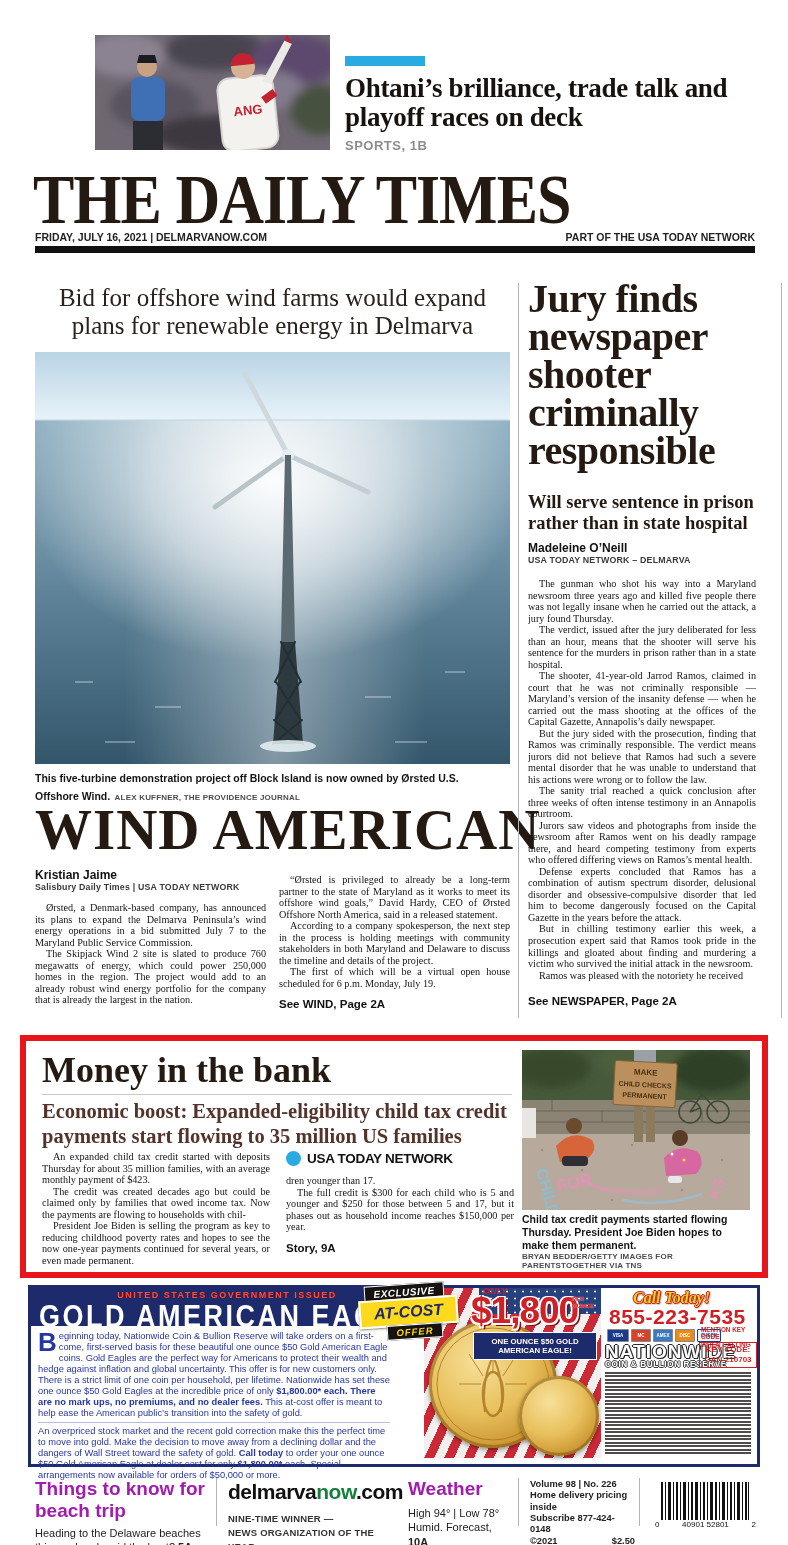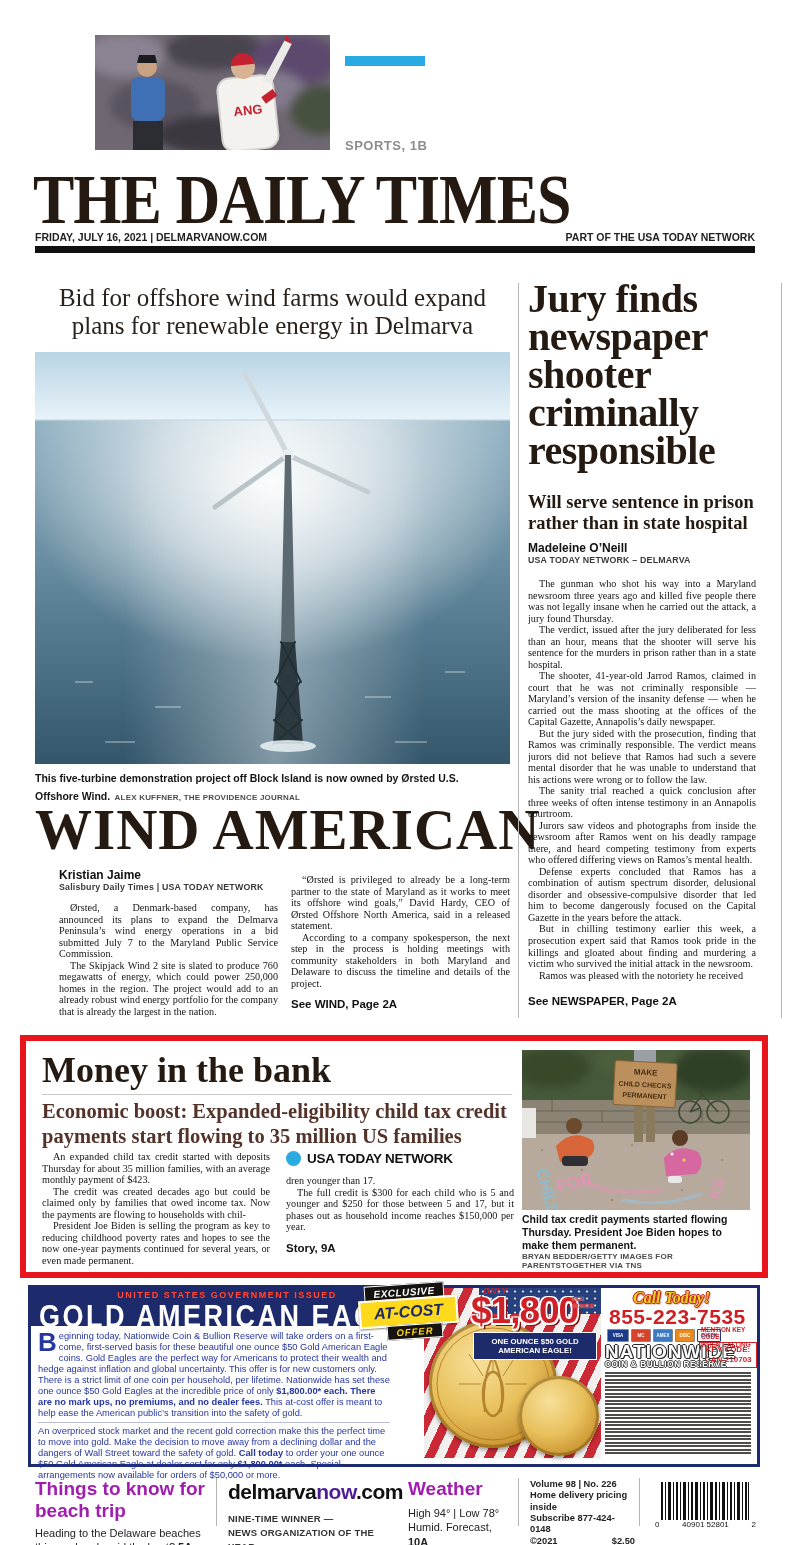--- a/index.html
+++ b/index.html
@@ -87,21 +87,21 @@
   .keycode-box{border:1.5px solid #d01f24;color:#d01f24;font-weight:700;font-size:8px;line-height:1.25;
                text-align:center;padding:2px 3px;}
   .fine-print{background-image:repeating-linear-gradient(to bottom,rgba(25,22,20,.9) 0 1.7px,transparent 1.7px 3.5px),
               repeating-linear-gradient(to right,transparent 0 26px,rgba(255,255,255,.55) 26px 29px,transparent 29px 61px,rgba(255,255,255,.45) 61px 63px);}
 
   
   .bottom-title{font-weight:700;font-size:19px;color:#a21caf;}
   .bottom-text{font-size:11px;color:#222;line-height:1.3;}
   .bottom-refer{font-weight:700;}
   .dmn-logo{font-weight:700;font-size:21px;letter-spacing:-0.5px;color:#101010;}
-  .dmn-now{color:#4c1d95;}
+  .dmn-now{color:#15803d;}
   .dmn-tag{font-weight:700;font-size:9.5px;color:#333;line-height:1.45;letter-spacing:.2px;}
   .info-lines{font-size:9.3px;color:#222;line-height:1.22;font-weight:700;}
   .barcode-digit{font-size:8px;color:#111;}
 </style>
 </head>
 <body>
 
 <div id="page">
 
   <div class="abs" style="left:95px;top:35px;width:235px;height:115px;overflow:hidden;">
@@ -133,20 +133,21 @@
         <text x="138" y="80" font-family="Liberation Sans, sans-serif" font-size="13" font-weight="bold" fill="#c42230">ANG</text>
         <path d="M170 48 L196 10 L203 14 L178 52 Z" fill="#eceae6"></path>
         <path d="M196 10 L203 14 L199 4 Z" fill="#c42230"></path>
         <circle cx="152" cy="32" r="12" fill="#d7b394"></circle>
         <path d="M140 30 a12 12 0 0 1 24 0 Z" fill="#c42230"></path>
         <rect x="168" y="60" width="14" height="8" fill="#c42230" transform="rotate(-30 175 64)"></rect>
       </g>
     </svg>
   </div>
   <div class="abs accent-bar" style="left:345px;top:56px;"></div>
+  <div class="abs teaser-head" style="left:345px;top:74px;width:405px;">Ohtani’s brilliance, trade talk and playoff races on deck</div>
   <div class="abs sports-kicker" style="left:345px;top:138px;">SPORTS, 1B</div>
 
   <div class="abs masthead" style="left:33px;top:160px;">THE DAILY TIMES</div>
   <div class="abs dateline" style="left:35px;top:231px;width:720px;">
     <span>FRIDAY, JULY 16, 2021 | DELMARVANOW.COM</span>
     <span>PART OF THE USA TODAY NETWORK</span>
   </div>
   <div class="abs thick-rule" style="left:35px;top:246px;width:720px;"></div>
 
   <div class="abs wind-teaser" style="left:45px;top:284px;width:455px;">Bid for offshore wind farms would expand plans for renewable energy in Delmarva</div>
@@ -210,32 +211,33 @@
   </div>
 
   <div class="abs" style="left:35px;top:768px;width:470px;">
     <span class="photo-caption">This five-turbine demonstration project off Block Island is now owned by Ørsted U.S. Offshore Wind.</span>
     <span class="photo-credit">ALEX KUFFNER, THE PROVIDENCE JOURNAL</span>
   </div>
 
   <div class="abs wind-head" style="left:35px;top:797px;">WIND AMERICAN</div>
 
   <div class="abs" style="left:35px;top:868px;width:475px;display:flex;gap:13px;">
-    <div style="width:231px;margin-left:24px;">
+    <div style="width:231px;">
       <div class="byline-name">Kristian Jaime</div>
       <div class="byline-org" style="margin-bottom:10px;">Salisbury Daily Times | USA TODAY NETWORK</div>
       <div class="story-body">
         <p>Ørsted, a Denmark-based company, has announced its plans to expand the Delmarva Peninsula’s wind energy operations in a bid submitted July 7 to the Maryland Public Service Commission.</p>
         <p>The Skipjack Wind 2 site is slated to produce 760 megawatts of energy, which could power 250,000 homes in the region. The project would add to an already robust wind energy portfolio for the company that is already the largest in the nation.</p>
       </div>
     </div>
     <div style="width:231px;">
       <div class="story-body" style="margin-top:6px;">
         <p>“Ørsted is privileged to already be a long-term partner to the state of Maryland as it works to meet its offshore wind goals,” David Hardy, CEO of Ørsted Offshore North America, said in a released statement.</p>
         <p>According to a company spokesperson, the next step in the process is holding meetings with community stakeholders in both Maryland and Delaware to discuss the timeline and details of the project.</p>
+        <p>The first of which will be a virtual open house scheduled for 6 p.m. Monday, July 19.</p>
       </div>
       <div class="see-line" style="margin-top:9px;">See WIND, Page 2A</div>
     </div>
   </div>
 
   <div class="abs v-rule" style="left:518px;top:283px;height:735px;"></div>
   <div class="abs v-rule" style="left:781px;top:283px;height:735px;"></div>
 
   <div class="abs jury-head" style="left:528px;top:280px;width:245px;">Jury finds newspaper shooter criminally responsible</div>
   <div class="abs jury-sub" style="left:528px;top:492px;width:235px;">Will serve sentence in prison rather than in state hospital</div>

